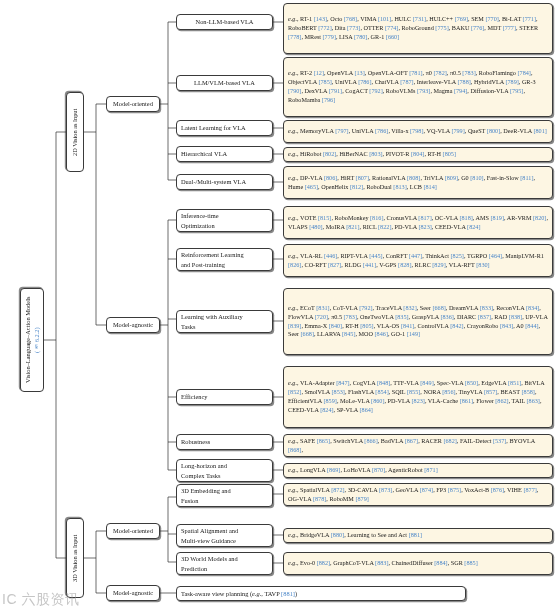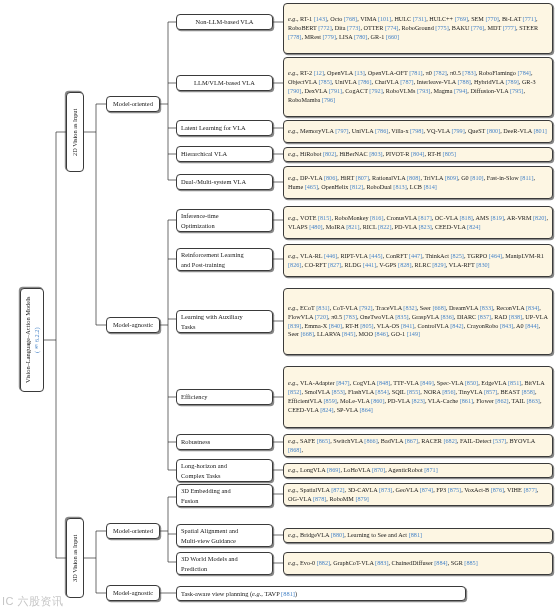--- a/index.html
+++ b/index.html
@@ -59,21 +59,21 @@
     align-items:center;
     padding:2px 3px 2px 4px;
     text-align:left;
   }
   .leaf-txt{display:block;width:100%;}
   .cite{color:#4a86c8;}
   .eg{font-style:italic;}
   .sec{color:#4a86c8;}
   .wm{
     position:absolute;left:2px;bottom:2px;
-    font-size:11px;color:rgba(150,150,150,0.55);
+    font-size:14px;color:rgba(150,150,150,0.55);
     font-family:"Liberation Sans",sans-serif;
     letter-spacing:.5px;pointer-events:none;
     user-select:none;
   }
 </style>
 </head>
 <body>
 
 <div id="tree">
 

